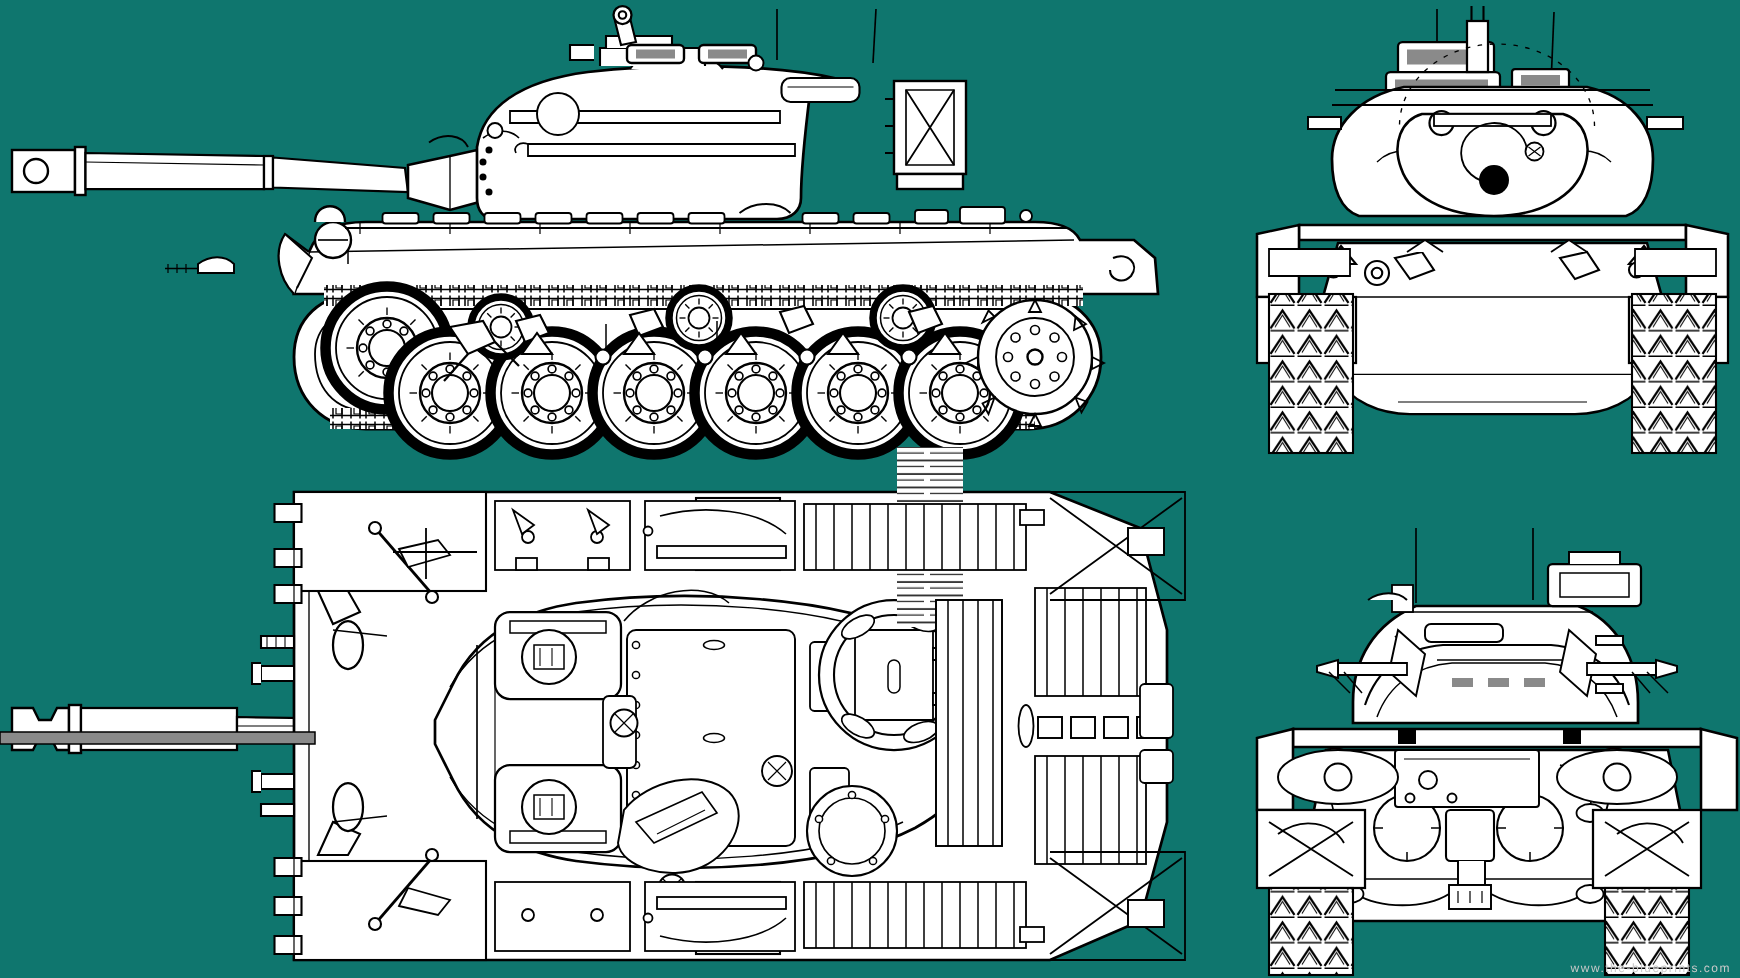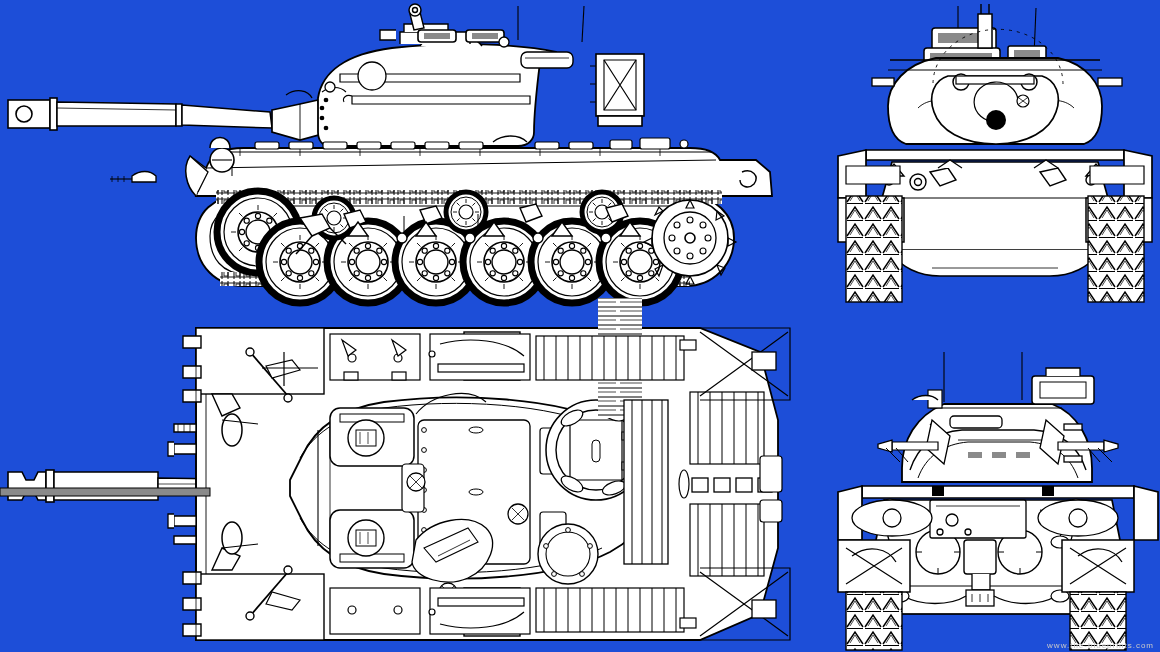--- a/index.html
+++ b/index.html
@@ -1,17 +1,17 @@
 <!DOCTYPE html>
 <html><head>
 <meta charset="utf-8">
 <style>
   html,body{margin:0;padding:0;background:#fff;}
   body{width:1160px;height:652px;overflow:hidden;font-family:"Liberation Sans",sans-serif;}
-  #sheet{position:relative;width:1160px;height:652px;background:#1d4ed8;}
+  #sheet{position:relative;width:1160px;height:652px;background:#0f766e;}
   #sheet svg{position:absolute;left:0;top:0;}
   .wm{position:absolute;right:6px;bottom:2px;font-size:8px;letter-spacing:1px;color:#c9c9c9;font-family:"Liberation Sans",sans-serif;user-select:none;}
 </style>
 </head>
 <body>
 
 <div id="sheet">
 
 <svg width="1160" height="652" viewBox="0 0 1160 652">
   <defs>

